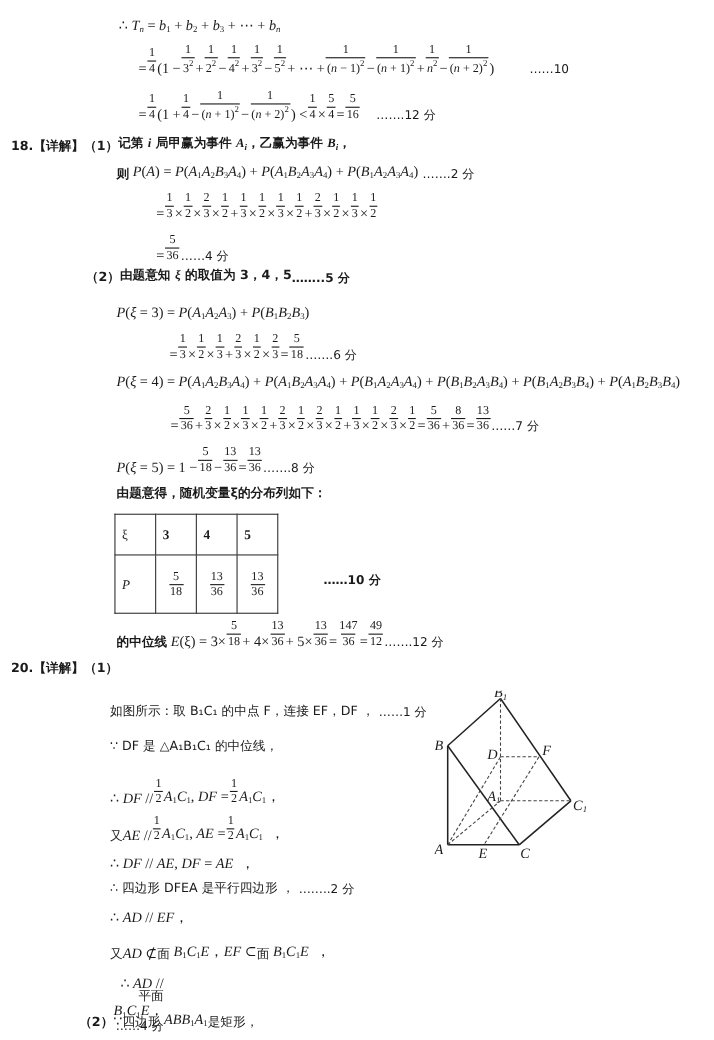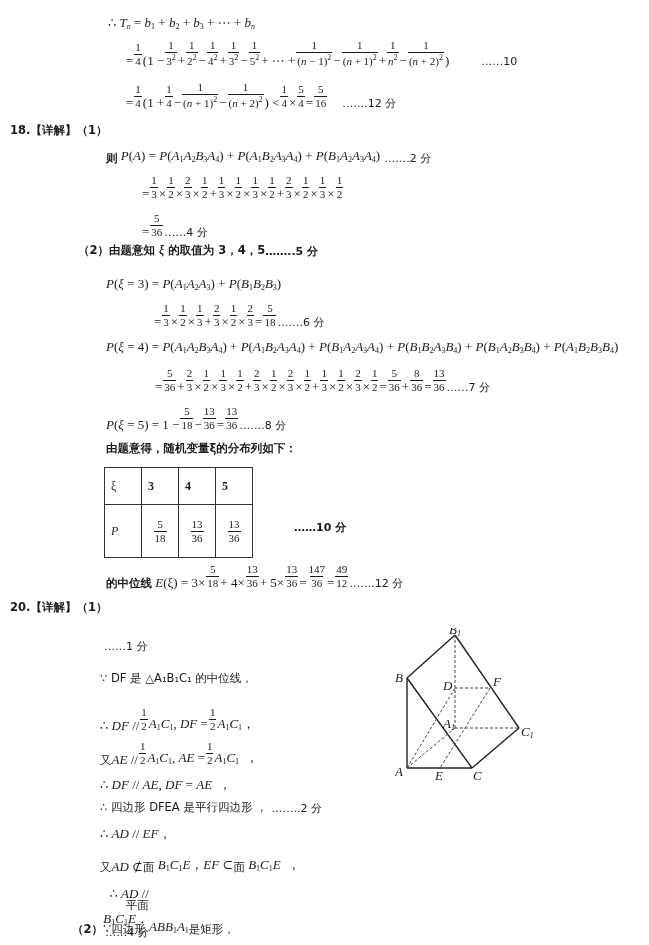--- a/index.html
+++ b/index.html
@@ -120,20 +120,21 @@
       <span class="n">5</span>
       <span class="d">16</span>
     </span>
   <span class="pts" style="margin-left:14px;">…….12 分</span>
 </div>
 
 <div class="ln" style="left:10px; top:125px;">
   <span class="cjk b">18.</span>
   <span class="cjk b">【详解】</span>
   <span class="cjk b">（1）</span>
+  <span class="cjk b">记第 <i style="font-family:'Liberation Serif',serif;">i</i> 局甲赢为事件 <i style="font-family:'Liberation Serif',serif;">A<sub>i</sub></i>，乙赢为事件 <i style="font-family:'Liberation Serif',serif;">B<sub>i</sub></i>，</span>
 </div>
 
 <div class="ln" style="left:106px; top:149px;">
   <span class="cjk b">则</span>
   <span>&nbsp;<i>P</i>(<i>A</i>) = <i>P</i>(<i>A</i><sub>1</sub><i>A</i><sub>2</sub><i>B</i><sub>3</sub><i>A</i><sub>4</sub>) + <i>P</i>(<i>A</i><sub>1</sub><i>B</i><sub>2</sub><i>A</i><sub>3</sub><i>A</i><sub>4</sub>) + <i>P</i>(<i>B</i><sub>1</sub><i>A</i><sub>2</sub><i>A</i><sub>3</sub><i>A</i><sub>4</sub>)</span>
   <span class="pts">…….2 分</span>
 </div>
 
 <div class="ln" style="left:142px; top:175px;">
   <span>=</span>
@@ -365,20 +366,21 @@
   <span class="pts" style="margin-left:0;">…….12 分</span>
 </div>
 
 <div class="ln" style="left:10px; top:602px;">
   <span class="cjk b">20.</span>
   <span class="cjk b">【详解】</span>
   <span class="cjk b">（1）</span>
 </div>
 
 <div class="ln cjk" style="left:100px; top:641px;">
+  <span>如图所示：取 B₁C₁ 的中点 F，连接 EF，DF ，</span>
   <span class="pts">……1 分</span>
 </div>
 
 <div class="ln cjk" style="left:100px; top:673px;">∵ DF 是 △A₁B₁C₁ 的中位线，</div>
 
 <div class="ln" style="left:100px; top:707px;">
   <span>∴ <i>DF</i> // </span>
   <span class="frac">
       <span class="n">1</span>
       <span class="d">2</span>

